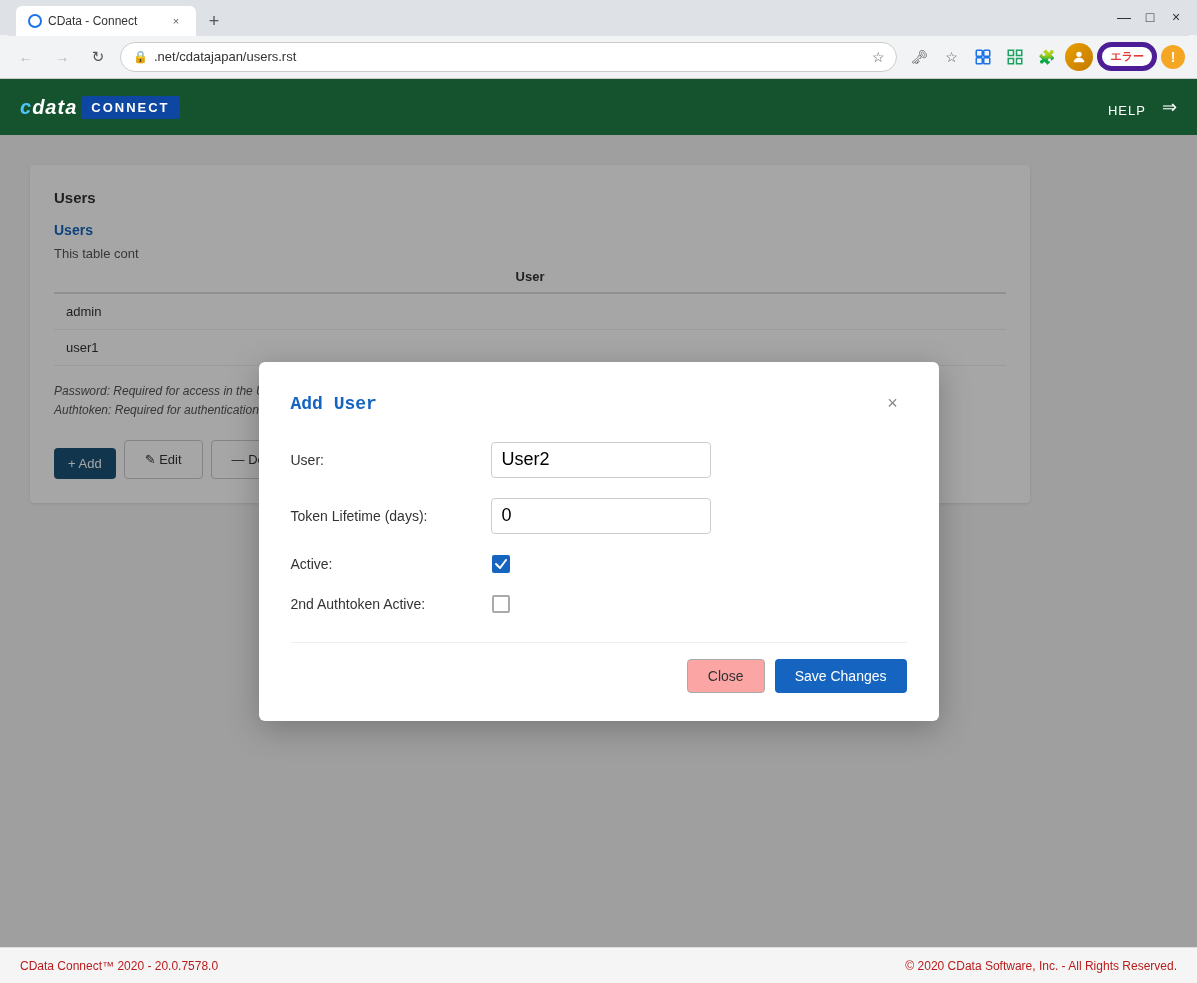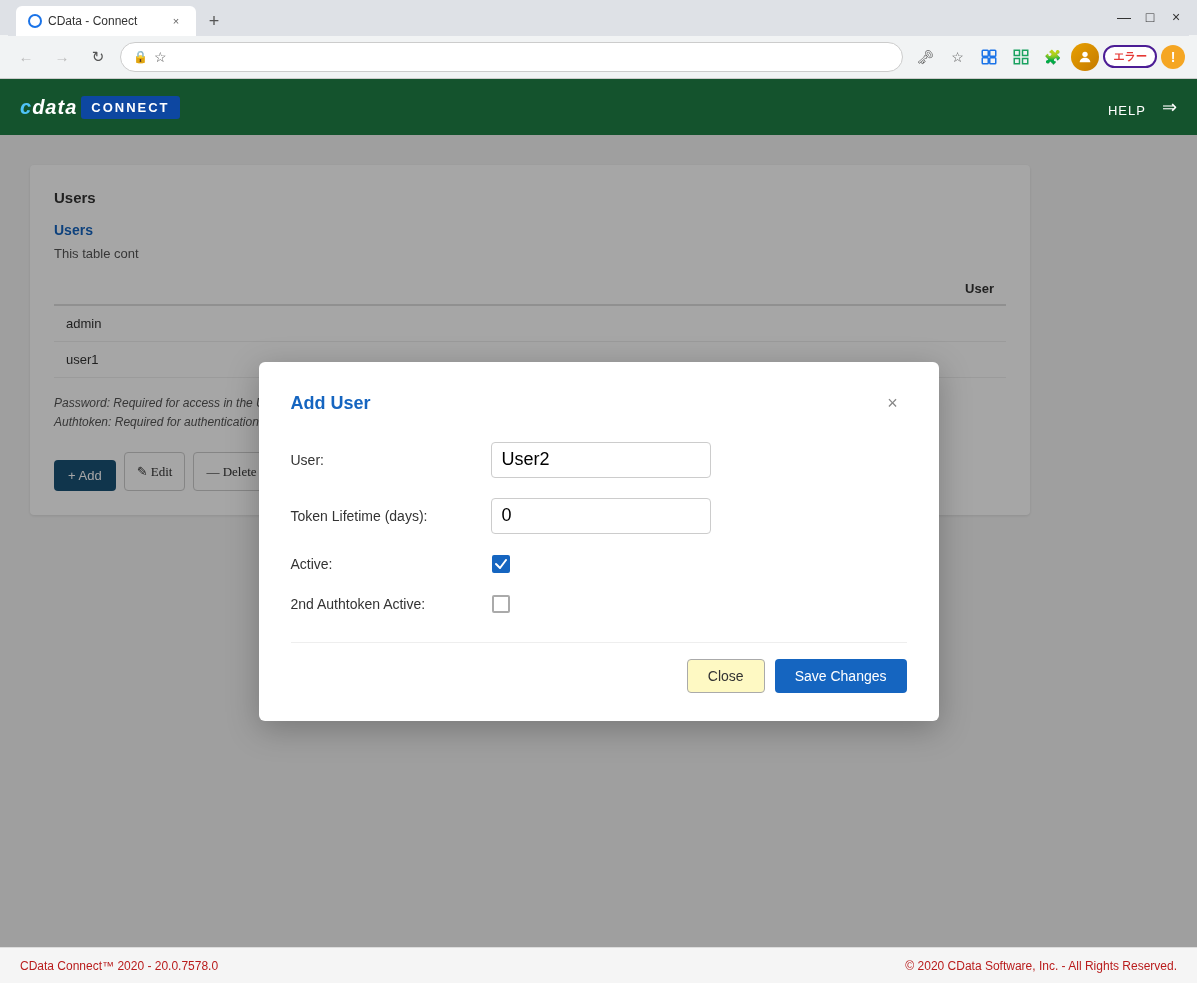--- a/index.html
+++ b/index.html
@@ -19,71 +19,71 @@
     .new-tab { width: 28px; height: 28px; background: transparent; border: none; cursor: pointer; font-size: 18px; color: #555; margin-left: 4px; display: flex; align-items: center; justify-content: center; }
 
     .nav-bar { background: #f1f3f4; height: 44px; display: flex; align-items: center; padding: 0 12px; gap: 8px; border-bottom: 1px solid #ccc; }
     .nav-btn { width: 28px; height: 28px; background: transparent; border: none; cursor: pointer; border-radius: 50%; font-size: 15px; color: #555; display: flex; align-items: center; justify-content: center; }
     .nav-btn.disabled { color: #bbb; cursor: default; }
     .address-bar { flex: 1; height: 30px; background: white; border: 1px solid #ccc; border-radius: 15px; display: flex; align-items: center; padding: 0 12px; gap: 6px; font-size: 13px; color: #333; }
     .lock-icon { color: #5f6368; font-size: 12px; }
     .address-text { flex: 1; font-size: 13px; color: #333; }
     .nav-icons { display: flex; align-items: center; gap: 4px; }
     .nav-icon-btn { width: 28px; height: 28px; background: transparent; border: none; cursor: pointer; border-radius: 50%; font-size: 14px; color: #555; display: flex; align-items: center; justify-content: center; }
-    .error-badge { background: white; border: 2px solid #4c1d95; border-radius: 20px; padding: 2px 8px; font-size: 11px; color: #e53935; font-weight: bold; display: flex; align-items: center; gap: 4px; }
+    .error-badge { background: white; border: 5px solid #4c1d95; border-radius: 20px; padding: 2px 8px; font-size: 11px; color: #e53935; font-weight: bold; display: flex; align-items: center; gap: 4px; }
     .avatar-btn { width: 28px; height: 28px; border-radius: 50%; overflow: hidden; cursor: pointer; border: none; background: #e8a000; display: flex; align-items: center; justify-content: center; font-size: 12px; color: white; }
     .warning-btn { width: 24px; height: 24px; background: #f5a623; border-radius: 50%; border: none; cursor: pointer; display: flex; align-items: center; justify-content: center; color: white; font-weight: bold; font-size: 14px; }
 
     
     .app-container { flex: 1; display: flex; flex-direction: column; background: #f5f5f5; }
 
     .app-header { background: #14532d; height: 56px; display: flex; align-items: center; padding: 0 20px; justify-content: space-between; }
     .app-logo { display: flex; align-items: center; gap: 4px; }
     .logo-cdata { color: white; font-size: 22px; font-weight: 300; letter-spacing: 1px; }
     .logo-connect { background: #0d47a1; color: white; font-size: 13px; font-weight: bold; padding: 4px 10px; border-radius: 3px; letter-spacing: 2px; }
     .app-header-right { display: flex; align-items: flex-end; gap: 16px; color: white; font-size: 13px; }
     .help-link { color: white; text-decoration: none; letter-spacing: 1px; }
     .logout-btn { color: white; font-size: 18px; cursor: pointer; }
 
     .app-body { flex: 1; padding: 30px; position: relative; }
 
     .page-card { background: white; border-radius: 4px; padding: 24px; max-width: 1000px; box-shadow: 0 1px 3px rgba(0,0,0,0.1); }
     .page-section-title { font-size: 15px; font-weight: 600; color: #333; margin-bottom: 16px; }
     .users-subtitle { font-size: 14px; font-weight: 600; color: #1565c0; margin-bottom: 8px; }
-    .users-desc { font-size: 13px; color: #555; margin-bottom: 12px; }
+    .users-desc { font-size: 13px; color: #555; margin-bottom: 0; }
 
     table { width: 100%; border-collapse: collapse; }
-    th { text-align: right; padding: 8px 12px; font-size: 13px; font-weight: 600; color: #333; border-bottom: 2px solid #ddd; }
+    th { text-align: center; padding: 8px 12px; font-size: 13px; font-weight: 600; color: #333; border-bottom: 2px solid #ddd; }
     td { padding: 10px 12px; font-size: 13px; color: #333; border-bottom: 1px solid #eee; }
 
     .footer-note { font-style: italic; font-size: 12px; color: #555; margin-top: 16px; line-height: 1.6; }
     .action-bar { display: flex; gap: 8px; margin-top: 20px; }
     .btn-add { background: #1a5276; color: white; border: none; padding: 8px 14px; border-radius: 4px; cursor: pointer; font-size: 13px; display: flex; align-items: center; gap: 4px; margin-top: 8px; }
-    .btn-edit, .btn-delete { background: white; border: 1px solid #ccc; padding: 7px 12px; border-radius: 4px; cursor: pointer; font-size: 13px; color: #333; display: flex; align-items: center; gap: 4px; font-family: Liberation Serif, serif; }
+    .btn-edit, .btn-delete { background: white; border: 1px solid #ccc; padding: 7px 20px; border-radius: 4px; cursor: pointer; font-size: 13px; color: #333; display: flex; align-items: center; gap: 4px; }
 
     
     .overlay { position: absolute; top: 0; left: 0; width: 100%; height: 100%; background: rgba(0,0,0,0.35); display: flex; align-items: center; justify-content: center; z-index: 100; }
 
     
     .dialog { background: white; border-radius: 6px; box-shadow: 0 8px 32px rgba(0,0,0,0.25); width: 680px; padding: 28px 32px; position: relative; }
     .dialog-header { display: flex; align-items: center; justify-content: space-between; margin-bottom: 24px; }
-    .dialog-title { font-size: 18px; font-weight: 600; color: #1565c0; }
+    .dialog-title { font-size: 18px; font-weight: 600; color: #1565c0; font-family: Liberation Mono, monospace; }
     .dialog-close { background: none; border: none; font-size: 18px; color: #888; cursor: pointer; width: 28px; height: 28px; display: flex; align-items: center; justify-content: center; }
 
     .form-row { display: flex; align-items: center; margin-bottom: 20px; }
     .form-label { width: 200px; font-size: 14px; color: #333; font-weight: 500; }
     .form-input { width: 220px; height: 36px; border: 1px solid #ccc; border-radius: 4px; padding: 0 10px; font-size: 18px; outline: none; }
 
     .checkbox-wrapper { width: 20px; height: 20px; display: flex; align-items: center; justify-content: center; }
     .cb-checked { width: 18px; height: 18px; background: #1565c0; border: 2px solid #1565c0; border-radius: 2px; display: flex; align-items: center; justify-content: center; }
     .cb-checked svg { fill: white; }
     .cb-unchecked { width: 18px; height: 18px; background: white; border: 2px solid #aaa; border-radius: 2px; }
 
     .dialog-footer { display: flex; justify-content: flex-end; gap: 10px; margin-top: 28px; padding-top: 16px; border-top: 1px solid #eee; }
-    .btn-close { background: #fef9c3; border: 1px solid #aaa; padding: 8px 20px; border-radius: 4px; cursor: pointer; font-size: 14px; color: #333; }
+    .btn-close { background: #fca5a5; border: 1px solid #aaa; padding: 8px 20px; border-radius: 4px; cursor: pointer; font-size: 14px; color: #333; }
     .btn-save { background: #1565c0; color: white; border: none; padding: 8px 20px; border-radius: 4px; cursor: pointer; font-size: 14px; font-weight: 500; }
 
     
     .page-footer { background: #f5f5f5; border-top: 1px solid #ddd; height: 36px; display: flex; align-items: center; justify-content: space-between; padding: 0 20px; font-size: 12px; color: #b91c1c; }
   </style>
 </head>
 <body>
 
 <div class="browser-frame">
 
@@ -106,20 +106,21 @@
       <button class="title-btn">×</button>
     </div>
   </div>
 
   <div class="nav-bar">
     <button class="nav-btn disabled">←</button>
     <button class="nav-btn disabled">→</button>
     <button class="nav-btn">↻</button>
     <div class="address-bar">
       <span class="lock-icon">🔒</span>
+      <span class="address-text">.net/cdatajapan/users.rst</span>
       <span style="color:#555; font-size:14px;">☆</span>
     </div>
     <div class="nav-icons">
       <button class="nav-icon-btn" style="font-size:14px;">🗝</button>
       <button class="nav-icon-btn" style="font-size:14px;">☆</button>
       <button class="nav-icon-btn">
         <svg width="18" height="18" viewBox="0 0 24 24" fill="none" stroke="#1a73e8" stroke-width="2">
             <rect x="3" y="3" width="8" height="8" rx="1"></rect>
             <rect x="13" y="3" width="8" height="8" rx="1"></rect>
             <rect x="3" y="13" width="8" height="8" rx="1"></rect>

